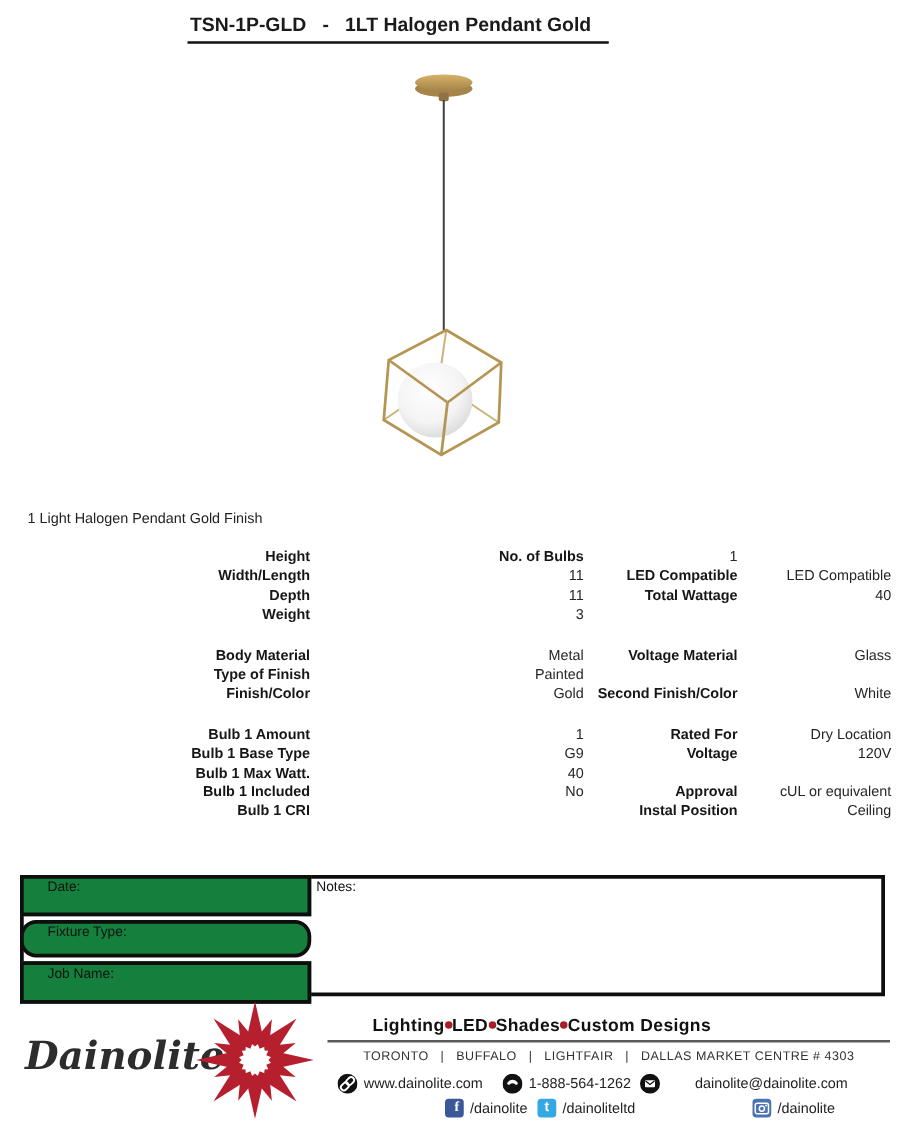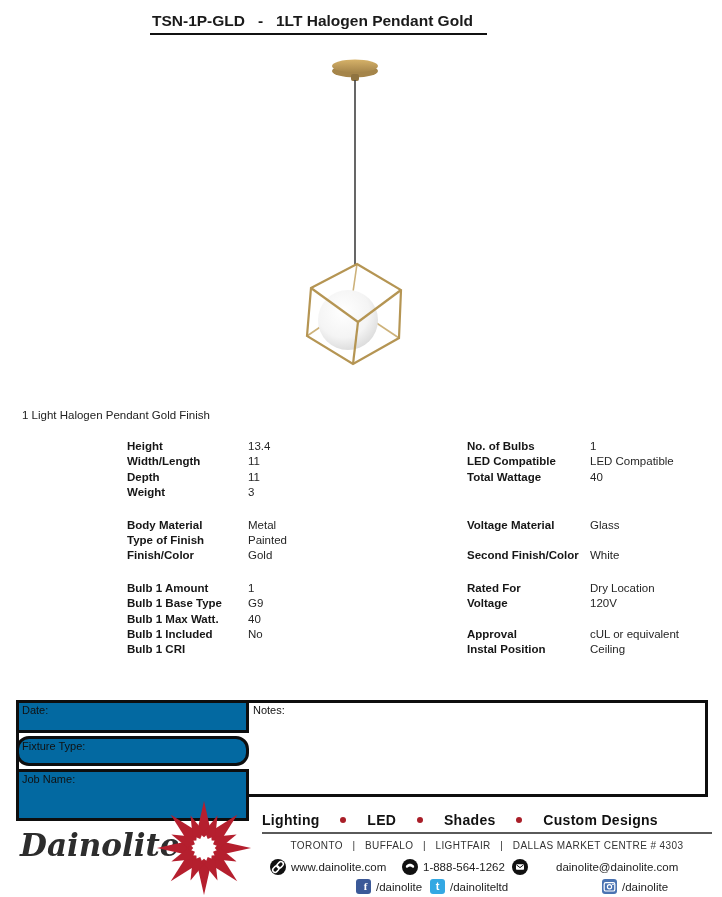--- a/index.html
+++ b/index.html
@@ -20,52 +20,52 @@
   
   .product-img { position:absolute; top:38px; left:0; width:722px; height:354px; }
 
   
   .description { position:absolute; top:409px; left:22px; font-size:11.5px; color:#222; }
 
   
   .specs { position:absolute; top:439px; left:127px; width:586px; }
   .spec-row {
     display:grid; grid-template-columns:121px 219px 123px 123px;
-    font-size:11.5px; line-height:15.4px; height:15.4px;
+    font-size:11.5px; line-height:15.4px; height:15.4px;text-align:right;
   }
   .specs > div.spec-row:nth-of-type(4),
   .specs > div.spec-row:nth-of-type(7) { margin-bottom:17px; }
   .spec-label { font-weight:bold; color:#161616; }
   .spec-value { color:#262626; }
 
   
   .form-outer {
     position:absolute; left:16px; top:700px; width:692px; height:97px;
     border:3px solid #0e0e0e;
   }
   .form-box {
     position:absolute; left:-3px; width:233px; border:3px solid #0e0e0e;
-    background:#0369a1; font-size:11px; color:#111; padding:1px 3px;
+    background:#15803d; font-size:11px; color:#111; padding:1px 19px;
   }
   .box-date    { top:-3px; height:33px; }
   .box-fixture { top:33px;  height:30px;border-radius:13px; }
-  .box-job     { top:66px;  height:52px; }
+  .box-job     { top:66px;  height:34px; }
   .notes-label { position:absolute; left:234px; top:1px; font-size:11px; color:#111;text-align:right; }
 
   
   .footer { position:absolute; left:0; top:797px; width:722px; height:100px; }
   .brand {
     position:absolute; left:20px; top:30px;
     font-family:"DejaVu Serif", serif; font-style:italic; font-weight:bold;
     font-size:31px; color:#2d2d2d; letter-spacing:0px;
   }
   .starburst { position:absolute; left:155px; top:2px; }
 
   .footer-right { position:absolute; left:262px; top:15px; width:450px; }
-  .tagline { display:flex; align-items:center; justify-content:space-between; width:396px; }
+  .tagline { display:flex; align-items:center; width:396px;margin-left:36px; }
   .tagline .tg { font-size:14px; font-weight:bold; color:#111; letter-spacing:0.3px; }
   .dot { width:6px; height:6px; border-radius:50%; background:#a91e28; }
   .tag-rule { width:450px; height:2px; background:#5a5a5a; margin-top:4px; }
   .locations {
     margin-top:6px; text-align:center; font-size:10px; color:#333;
     letter-spacing:0.4px; white-space:pre;
   }
   .contact-row { position:relative; height:17px; margin-top:8px; }
   .contact-item { position:absolute; display:flex; align-items:center; gap:5px;
                   font-size:11.5px; color:#222; }
@@ -131,21 +131,20 @@
       <path d="M358 284 L311 250"></path>
     </g>
   </svg>
 
   <div class="description">1 Light Halogen Pendant Gold Finish</div>
 
   <div class="specs">
 
       <div class="spec-row">
         <span class="spec-label">Height</span>
-        <span class="spec-value">13.4</span>
         <span class="spec-label">No. of Bulbs</span>
         <span class="spec-value">1</span>
       </div>
 
       <div class="spec-row">
         <span class="spec-label">Width/Length</span>
         <span class="spec-value">11</span>
         <span class="spec-label">LED Compatible</span>
         <span class="spec-value">LED Compatible</span>
       </div>

